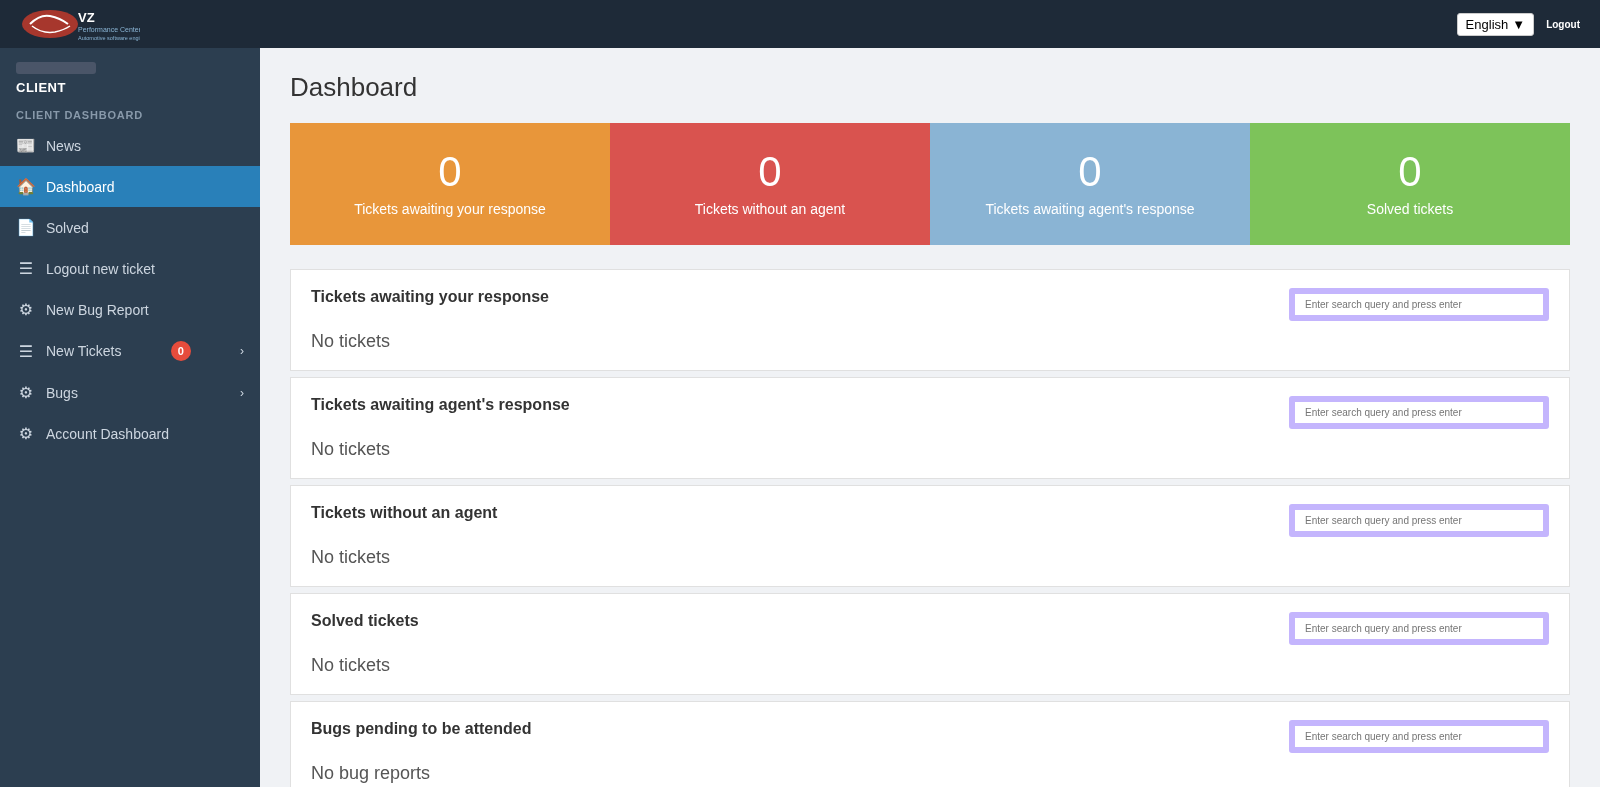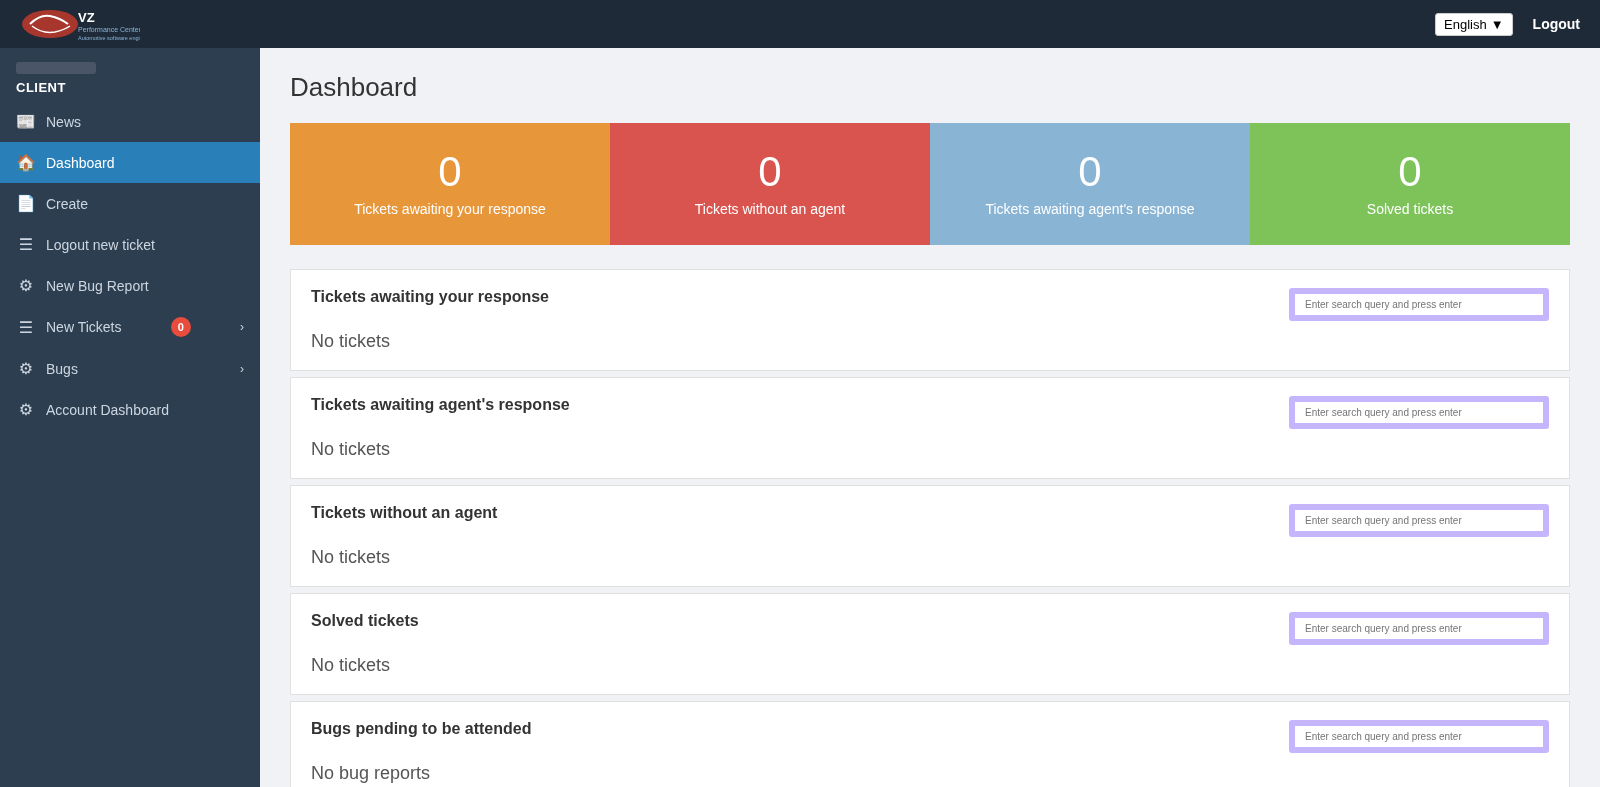--- a/index.html
+++ b/index.html
@@ -20,38 +20,38 @@
       display: flex;
       gap: 8px;
     }
     .logo-graphic {
       width: 120px;
       height: 36px;
     }
     .topbar-right {
       display: flex;
       align-items: center;
-      gap: 20px;
+      gap: 12px;
     }
     .lang-select {
       background: #fff;
       border: 1px solid #ccc;
       border-radius: 3px;
       padding: 3px 8px;
       font-size: 13px;
       cursor: pointer;
       display: flex;
       align-items: center;
       gap: 4px;
     }
     .logout-btn {
       background: none;
       border: none;
       color: #fff;
-      font-size: 14px;
+      font-size: 10px;
       cursor: pointer;
       font-weight: 600;
     }
 
     
     .main-layout {
       display: flex;
       flex: 1;
       overflow: hidden;
     }
@@ -224,33 +224,34 @@
   </div>
 </div>
 
 <div class="main-layout">
 
   <nav class="sidebar">
     <div class="sidebar-user">
       <div class="user-avatar-bar"></div>
       <div class="sidebar-user-label">CLIENT</div>
     </div>
+    <div class="sidebar-section-label">CLIENT DASHBOARD</div>
 
     <div id="sidebar-items-container">
         <div class="sidebar-item">
           <span class="icon">📰</span>
           <span>News</span>
         </div>
         <div class="sidebar-item active">
           <span class="icon">🏠</span>
           <span>Dashboard</span>
         </div>
         <div class="sidebar-item">
           <span class="icon">📄</span>
-          <span>Create</span>
+          <span>Solved</span>
         </div>
         <div class="sidebar-item">
           <span class="icon">☰</span>
           <span>Logout new ticket</span>
         </div>
         <div class="sidebar-item">
           <span class="icon">⚙</span>
           <span>New Bug Report</span>
         </div>
         <div class="sidebar-item">

